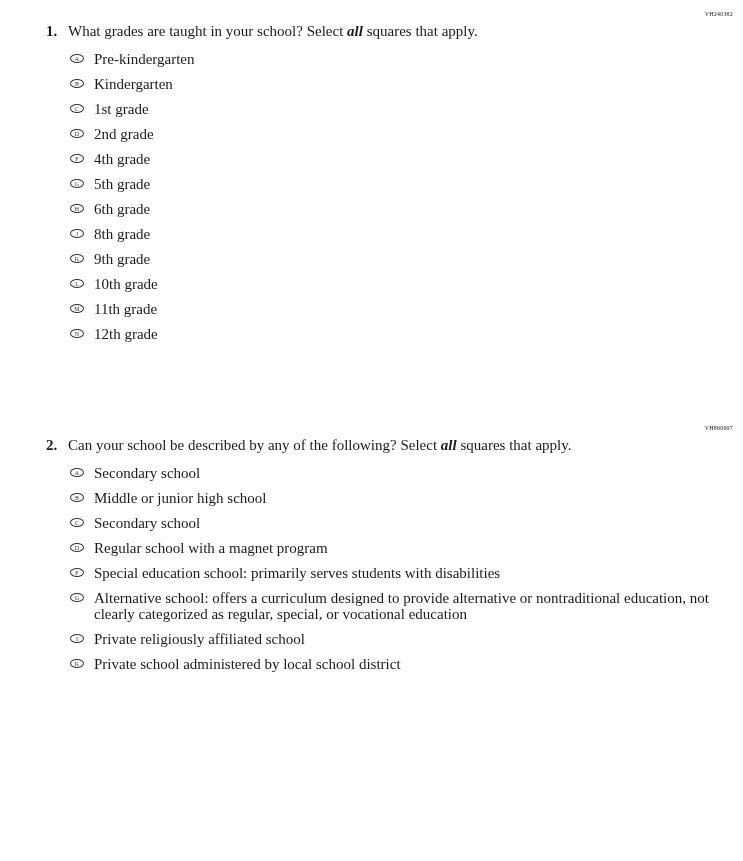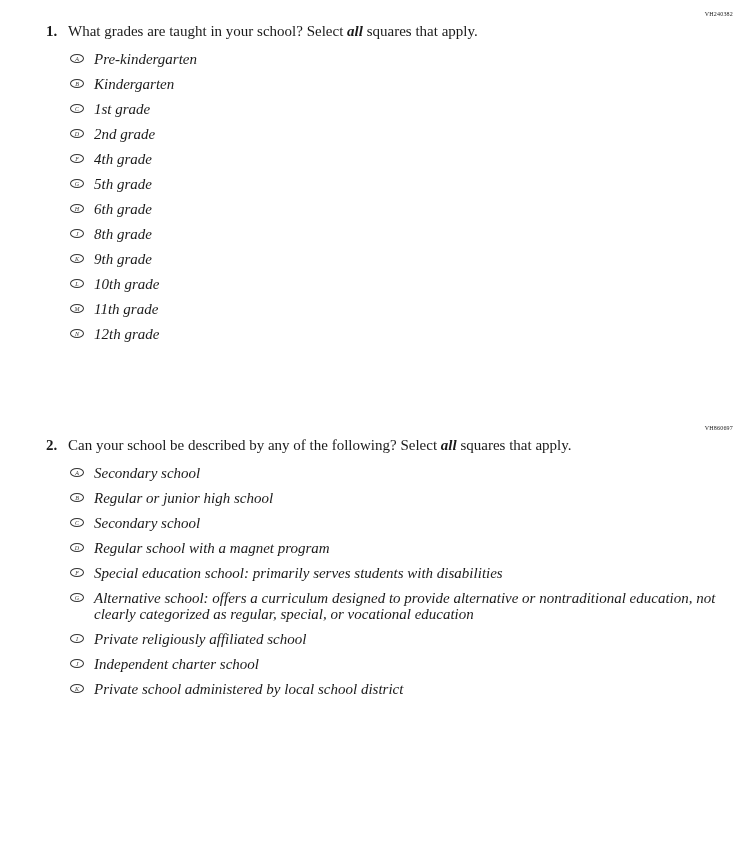--- a/index.html
+++ b/index.html
@@ -41,21 +41,20 @@
   .prompt-text b { font-weight: bold; font-style: italic; }
   .options {
     margin-left: 24px;
   }
   .opt {
     display: flex;
     align-items: flex-start;
     margin-bottom: 9px;
     font-size: 15px;
     line-height: 16px;
-    font-style: italic;
   }
   .opt .lbl {
     flex: 1;
   }
   .oval {
     flex: 0 0 14px;
     width: 14px;
     height: 9px;
     margin-top: 3px;
     margin-right: 10px;
@@ -173,21 +172,21 @@
       <div class="opt">
         <span class="oval">
             <span class="ltr">A</span>
           </span>
         <span class="lbl">Secondary school</span>
       </div>
       <div class="opt">
         <span class="oval">
             <span class="ltr">B</span>
           </span>
-        <span class="lbl">Regular or junior high school</span>
+        <span class="lbl">Middle or junior high school</span>
       </div>
       <div class="opt">
         <span class="oval">
             <span class="ltr">C</span>
           </span>
         <span class="lbl">Secondary school</span>
       </div>
       <div class="opt">
         <span class="oval">
             <span class="ltr">D</span>
@@ -207,26 +206,20 @@
         <span class="lbl">Alternative school: offers a curriculum designed to provide alternative or nontraditional education, not clearly categorized as regular, special, or vocational education</span>
       </div>
       <div class="opt">
         <span class="oval">
             <span class="ltr">I</span>
           </span>
         <span class="lbl">Private religiously affiliated school</span>
       </div>
       <div class="opt">
         <span class="oval">
-            <span class="ltr">J</span>
-          </span>
-        <span class="lbl">Independent charter school</span>
-      </div>
-      <div class="opt">
-        <span class="oval">
             <span class="ltr">K</span>
           </span>
         <span class="lbl">Private school administered by local school district</span>
       </div>
     </div>
   </div>
 
 </div>
 
 </body></html>

